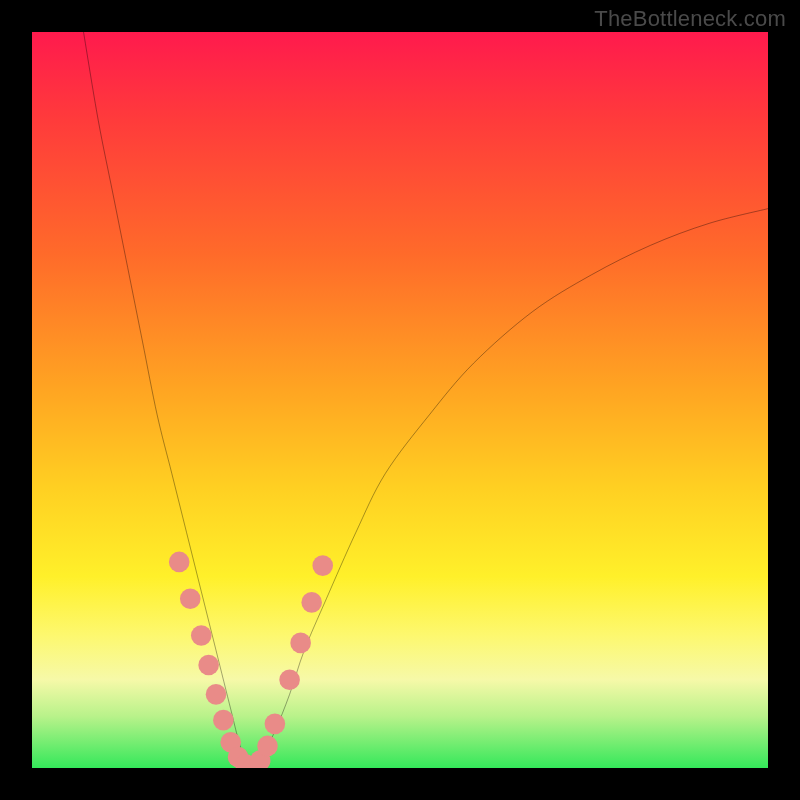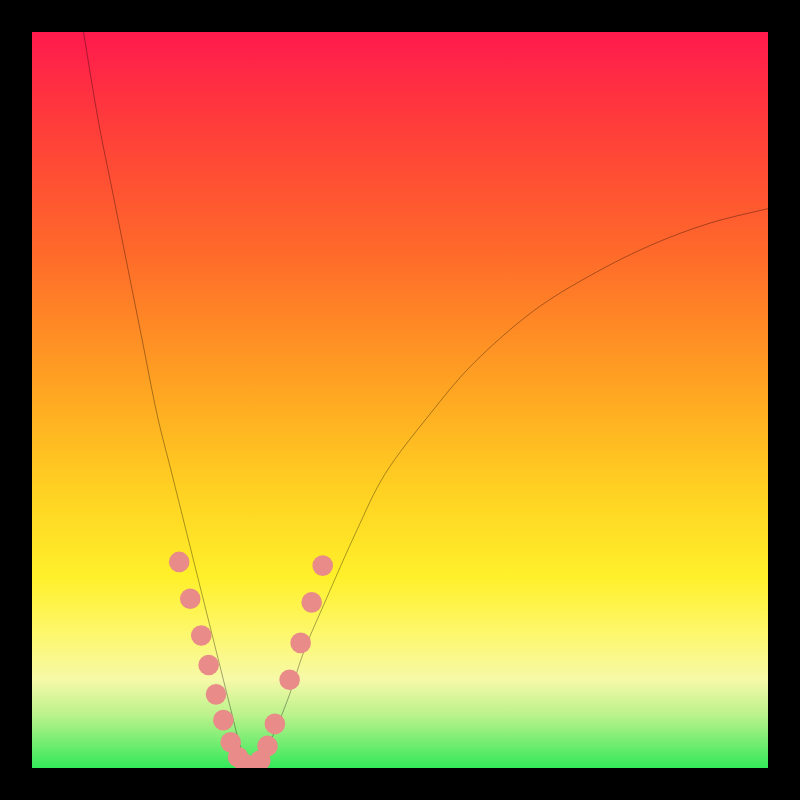--- a/index.html
+++ b/index.html
@@ -59,20 +59,21 @@
     inset: 0;
     width: 100%;
     height: 100%;
     z-index: 11;
   }
 </style>
 </head>
 <body>
 
 <div class="frame">
+  <div class="watermark">TheBottleneck.com</div>
   <div class="plot-area">
     <svg class="curve" viewBox="0 0 100 100" preserveAspectRatio="none">
       <path id="curve-path" d="M 7 0 C 7.333333333333333 2 8.333333333333334 8.333333333333334 9 12 C 9.666666666666666 15.666666666666666 10.333333333333334 18.666666666666668 11 22 C 11.666666666666666 25.333333333333332 12.333333333333334 28.666666666666668 13 32 C 13.666666666666666 35.333333333333336 14.333333333333334 38.666666666666664 15 42 C 15.666666666666666 45.333333333333336 16.333333333333332 49 17 52 C 17.666666666666668 55 18.333333333333332 57.333333333333336 19 60 C 19.666666666666668 62.666666666666664 20.333333333333332 65.33333333333333 21 68 C 21.666666666666668 70.66666666666667 22.333333333333332 73.33333333333333 23 76 C 23.666666666666668 78.66666666666667 24.333333333333332 81.33333333333333 25 84 C 25.666666666666668 86.66666666666667 26.5 90 27 92 C 27.5 94 27.666666666666668 94.83333333333333 28 96 C 28.333333333333332 97.16666666666667 28.666666666666668 98.33333333333333 29 99 C 29.333333333333332 99.66666666666667 29.666666666666668 100 30 100 C 30.333333333333332 100 30.5 99.83333333333333 31 99 C 31.5 98.16666666666667 32.333333333333336 96.5 33 95 C 33.666666666666664 93.5 34.333333333333336 91.83333333333333 35 90 C 35.666666666666664 88.16666666666667 36.166666666666664 86.16666666666667 37 84 C 37.833333333333336 81.83333333333333 38.833333333333336 79.66666666666667 40 77 C 41.166666666666664 74.33333333333333 42.666666666666664 70.83333333333333 44 68 C 45.333333333333336 65.16666666666667 46.333333333333336 62.666666666666664 48 60 C 49.666666666666664 57.333333333333336 52 54.5 54 52 C 56 49.5 57.666666666666664 47.333333333333336 60 45 C 62.333333333333336 42.666666666666664 65.33333333333333 40 68 38 C 70.66666666666667 36 73.33333333333333 34.5 76 33 C 78.66666666666667 31.5 81.33333333333333 30.166666666666668 84 29 C 86.66666666666667 27.833333333333332 89.33333333333333 26.833333333333332 92 26 C 94.66666666666667 25.166666666666668 98.66666666666667 24.333333333333332 100 24 " fill="none" stroke="#000000" stroke-width="0.35" vector-effect="non-scaling-stroke"></path>
     </svg>
     <svg class="dots" viewBox="0 0 100 100" preserveAspectRatio="none">
       <g id="dots-group">
           <circle cx="20" cy="72" r="1.4" fill="#e98b88"></circle>
           <circle cx="21.5" cy="77" r="1.4" fill="#e98b88"></circle>
           <circle cx="23" cy="82" r="1.4" fill="#e98b88"></circle>
           <circle cx="24" cy="86" r="1.4" fill="#e98b88"></circle>

